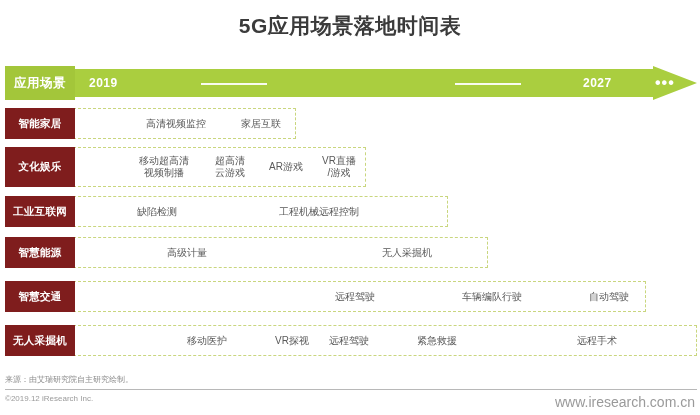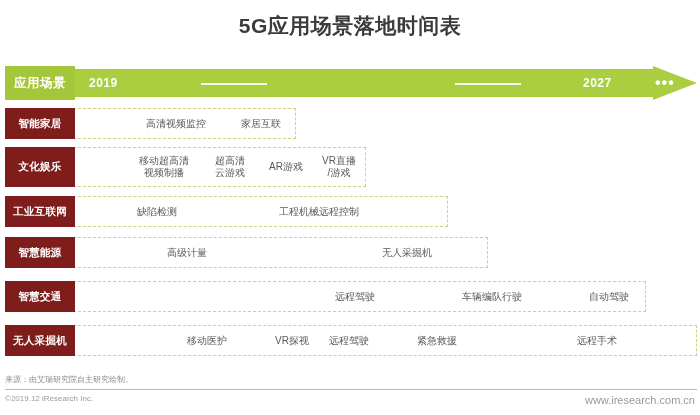--- a/index.html
+++ b/index.html
@@ -139,21 +139,21 @@
   }
   #copyright-note {
     position: absolute;
     left: 5px; top: 394px;
     font-size: 8px;
     color: #9a9a9a;
   }
   #site-note {
     position: absolute;
     right: 5px; top: 394px;
-    font-size: 11px;
+    font-size: 14px;
     color: #9a9a9a;
   }
 </style>
 </head>
 <body>
 
 <div id="chart-title">5G应用场景落地时间表</div>
 
 <div id="timeline-header">
 

